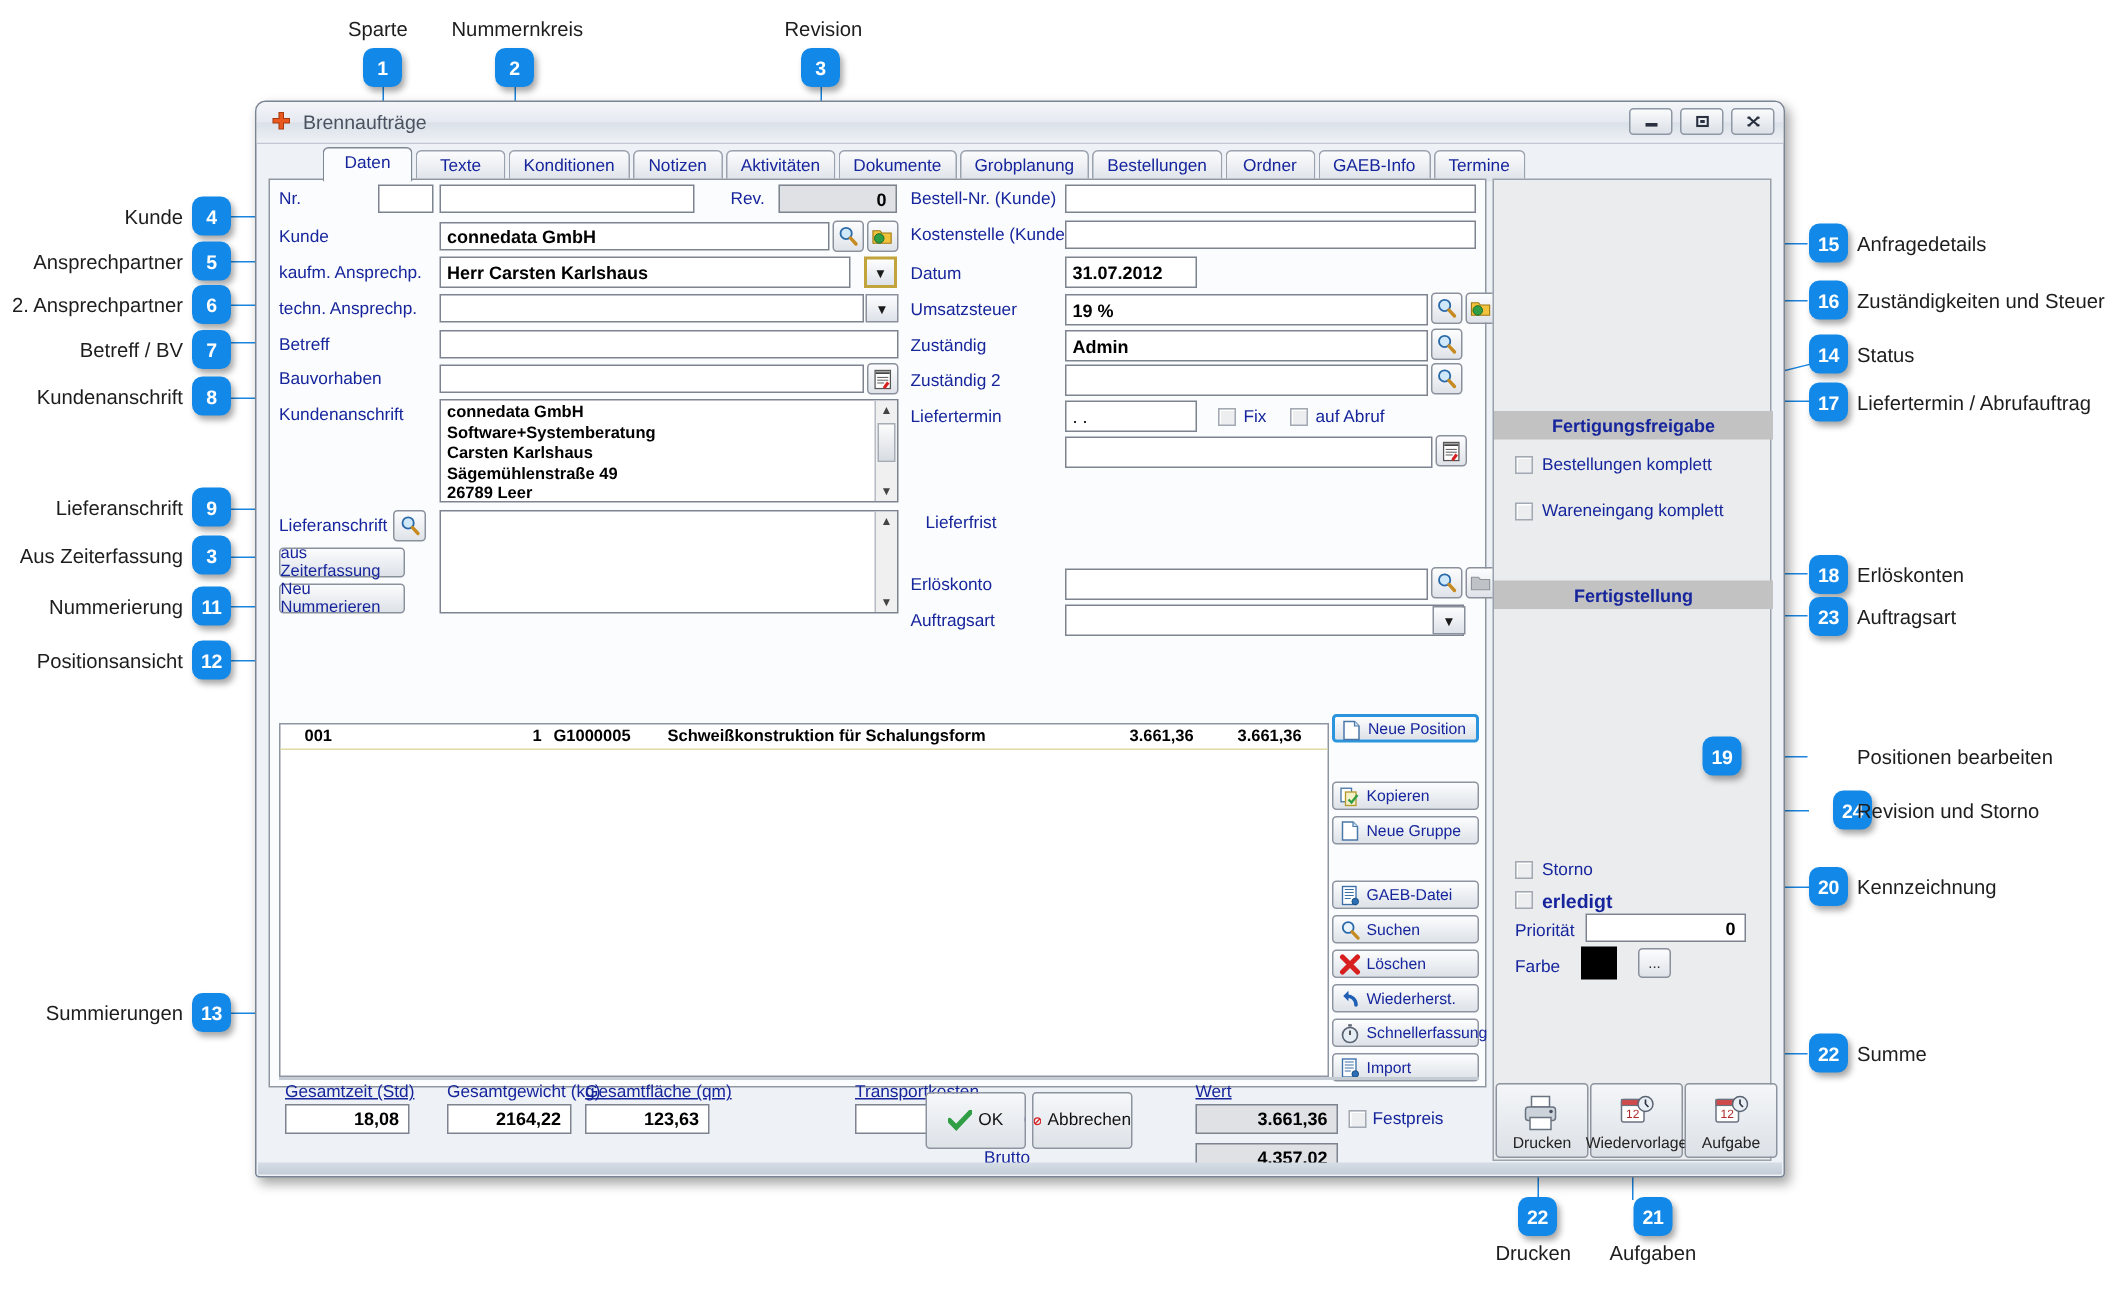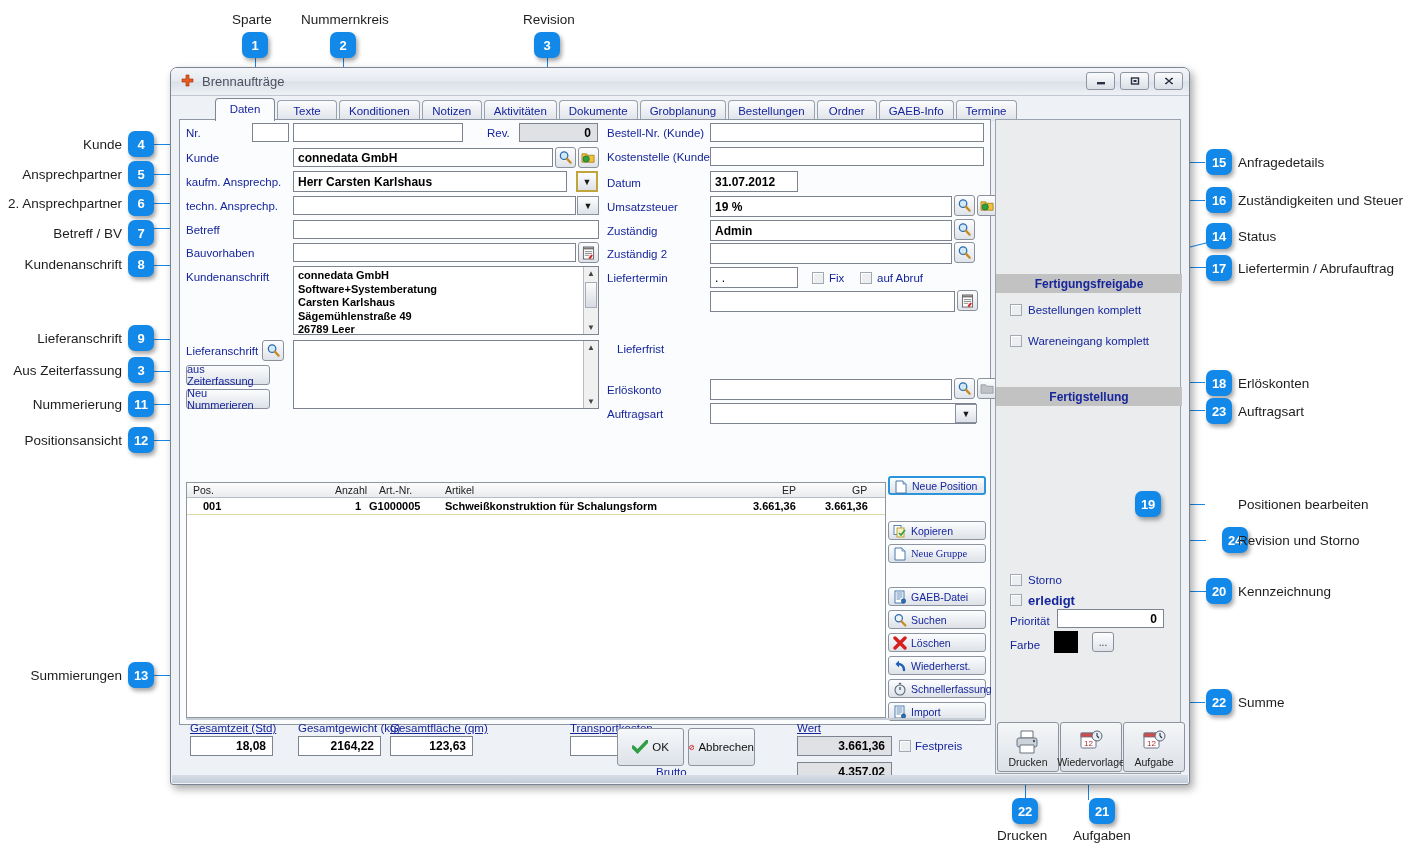--- a/index.html
+++ b/index.html
@@ -399,28 +399,20 @@
         <svg width="15" height="14" viewBox="0 0 16 15">
           <path d="M1 3h5l1.3 1.6H14V12H1z" fill="#bfc3c8" stroke="#8e939a" stroke-width="0.8"></path>
         </svg>
       </div>
 
       <div class="lbl" style="left:427px;top:288px;">Auftragsart</div>
       <div class="fld" style="left:530px;top:283px;width:266px;height:21px;"></div>
       <div class="drop" style="left:775px;top:284px;height:19px;">▼</div>
 
       <div id="grid">
-        <div id="gridhead">
-          <span style="left:6px;">Pos.</span>
-          <span style="left:148px;">Anzahl</span>
-          <span style="left:192px;">Art.-Nr.</span>
-          <span style="left:258px;">Artikel</span>
-          <span style="left:595px;">EP</span>
-          <span style="left:665px;">GP</span>
-        </div>
         <div id="gridrow">
           <span style="left:16px;">001</span>
           <span style="left:168px;">1</span>
           <span style="left:182px;">G1000005</span>
           <span style="left:258px;">Schweißkonstruktion für Schalungsform</span>
           <span style="left:566px;">3.661,36</span>
           <span style="left:638px;">3.661,36</span>
         </div>
       </div>
 
@@ -432,21 +424,21 @@
         <span>Neue Position</span>
       </div>
       <div class="sidebtn" style="top:401px;">
         <svg class="sideico" viewBox="0 0 14 14">
           <rect x="1" y="1.5" width="7" height="9" fill="#fff" stroke="#4a78a8" stroke-width="0.9"></rect>
           <rect x="4" y="4" width="7" height="9" fill="#f6f0c8" stroke="#b59a2e" stroke-width="0.9"></rect>
           <path d="M6 9l2 2 4-5" stroke="#2f9e44" stroke-width="1.6" fill="none"></path>
         </svg>
         <span>Kopieren</span>
       </div>
-      <div class="sidebtn" style="top:424px;font-family:Liberation Serif, serif;">
+      <div class="sidebtn" style="top:424px;">
         <svg class="sideico" viewBox="0 0 14 14">
           <path d="M2 1h7l3 3v9H2z" fill="#fff" stroke="#4a78a8" stroke-width="1"></path>
           <path d="M9 1v3h3" fill="#cfe2f5" stroke="#4a78a8" stroke-width="0.8"></path>
         </svg>
         <span>Neue Gruppe</span>
       </div>
       <div class="sidebtn" style="top:467px;">
         <svg class="sideico" viewBox="0 0 14 14">
           <rect x="2" y="1" width="9" height="12" fill="#fff" stroke="#3a6fa8" stroke-width="0.9"></rect>
           <path d="M3.5 3h6M3.5 5h6M3.5 7h6M3.5 9h4" stroke="#3a6fa8" stroke-width="0.8"></path>

